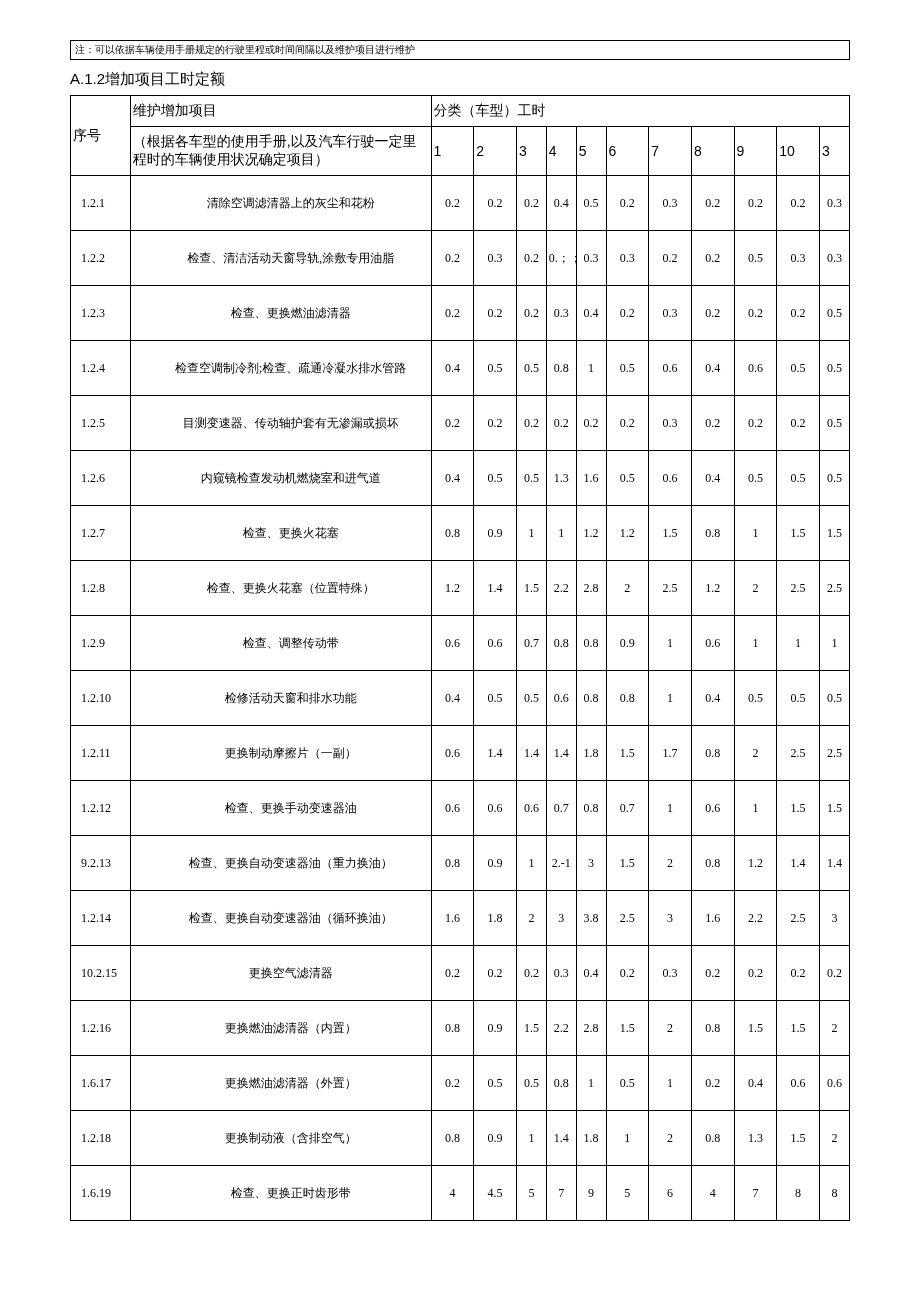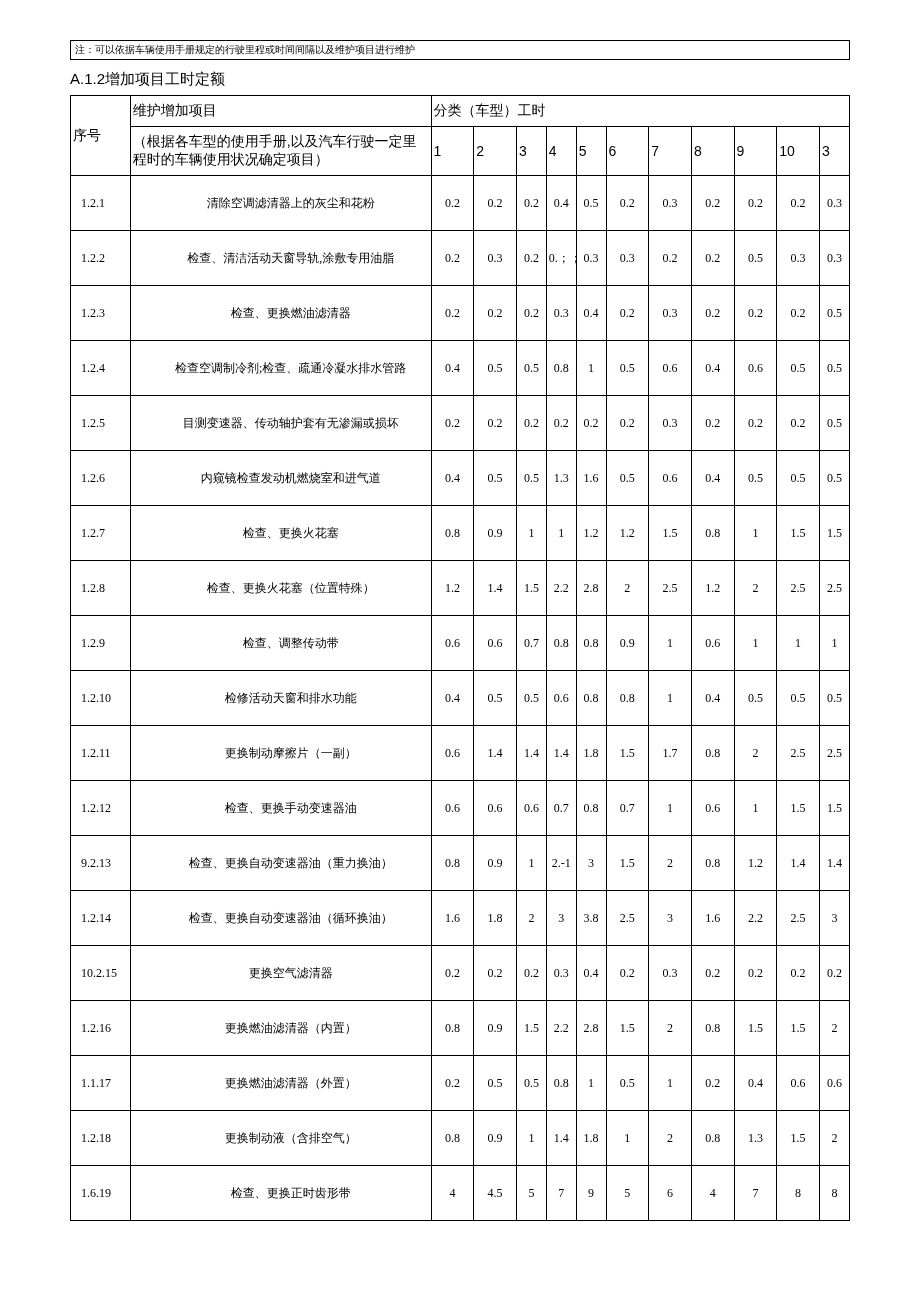--- a/index.html
+++ b/index.html
@@ -334,21 +334,21 @@
         <td>2.2</td>
         <td>2.8</td>
         <td>1.5</td>
         <td>2</td>
         <td>0.8</td>
         <td>1.5</td>
         <td>1.5</td>
         <td>2</td>
       </tr>
       <tr>
-        <td class="seq">1.1.17</td>
+        <td class="seq">1.6.17</td>
         <td class="desc">更换燃油滤清器（外置）</td>
         <td>0.2</td>
         <td>0.5</td>
         <td>0.5</td>
         <td>0.8</td>
         <td>1</td>
         <td>0.5</td>
         <td>1</td>
         <td>0.2</td>
         <td>0.4</td>

